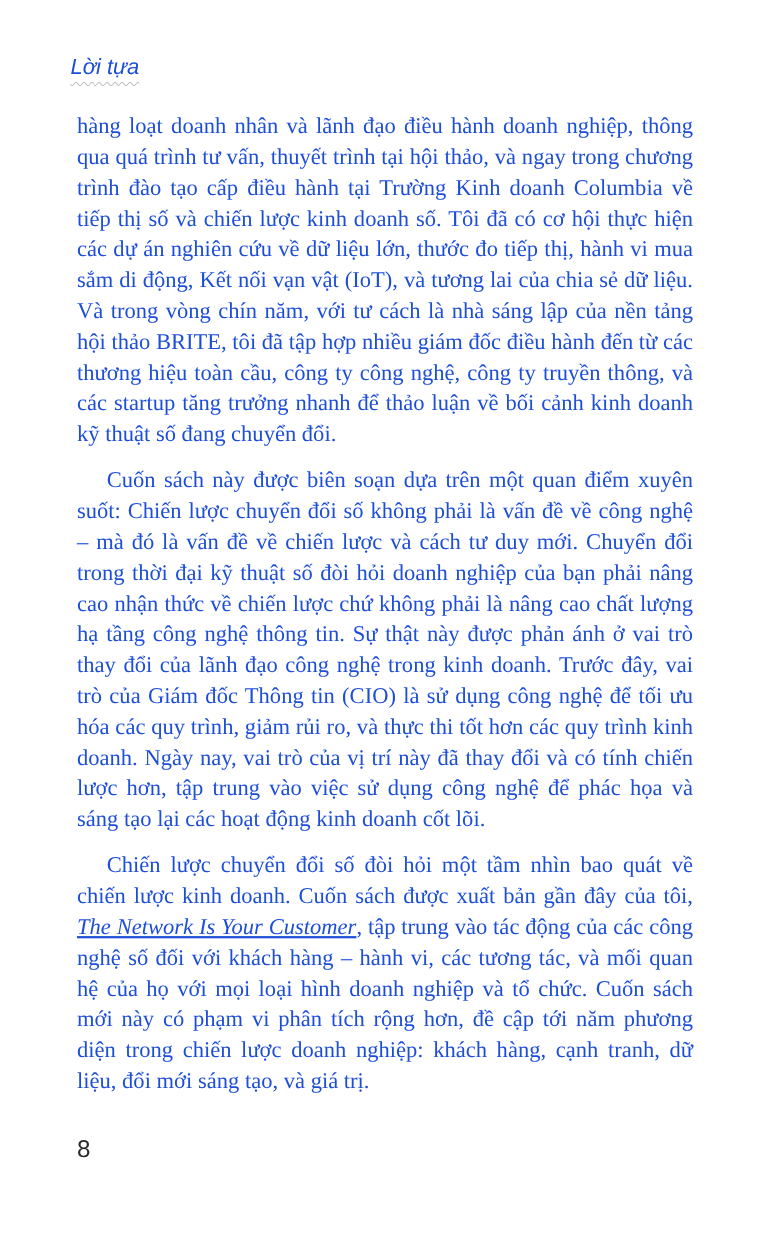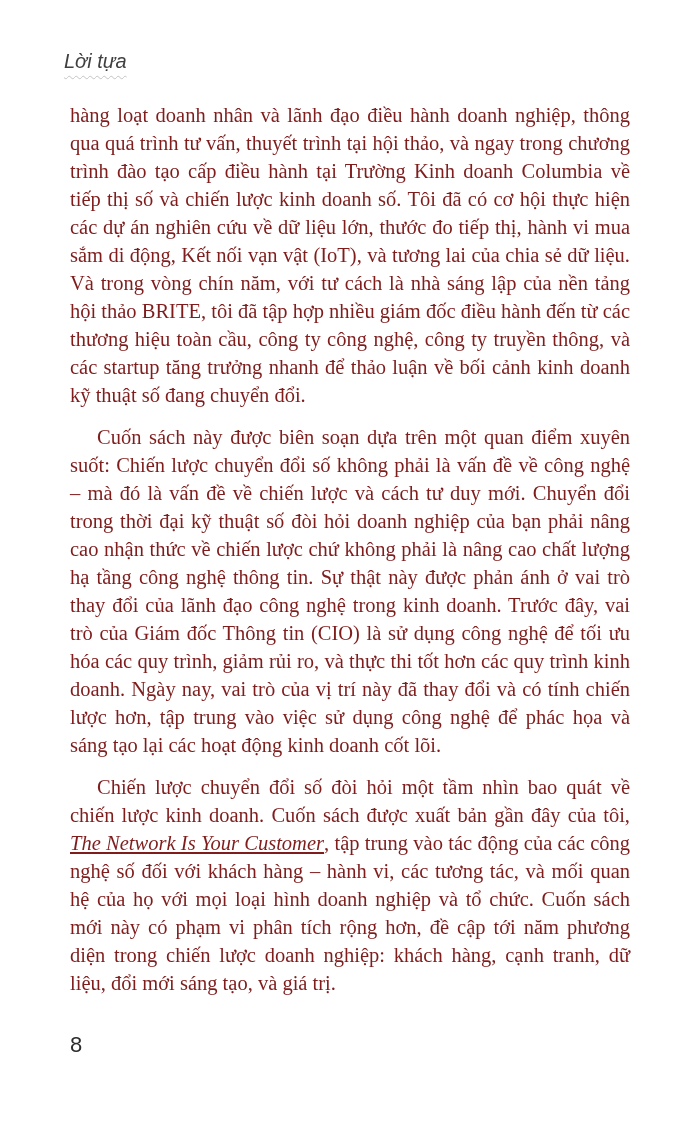--- a/index.html
+++ b/index.html
@@ -16,32 +16,32 @@
     overflow: hidden;
     font-family: "Liberation Serif", "DejaVu Serif", serif;
   }
   .running-header {
     position: absolute;
     top: 50px;
     left: 64px;
     font-family: "Liberation Sans", "DejaVu Sans", sans-serif;
     font-style: italic;
     font-size: 20px;
-    color: #404040;
+    color: #1d4ed8;
     text-decoration: underline wavy #c4c4c4 1px;
     text-underline-offset: 7px;
   }
   .body-text {
     position: absolute;
     top: 101px;
     left: 70px;
     width: 560px;
     font-size: 20.5px;
     line-height: 28px;
-    color: #7f1d1d;
+    color: #1d4ed8;
     text-align: justify;
   }
   .body-text p {
     margin: 0 0 14px 0;
     text-indent: 27px;
   }
   .body-text p.no-indent {
     text-indent: 0;
   }
   .body-text em {

